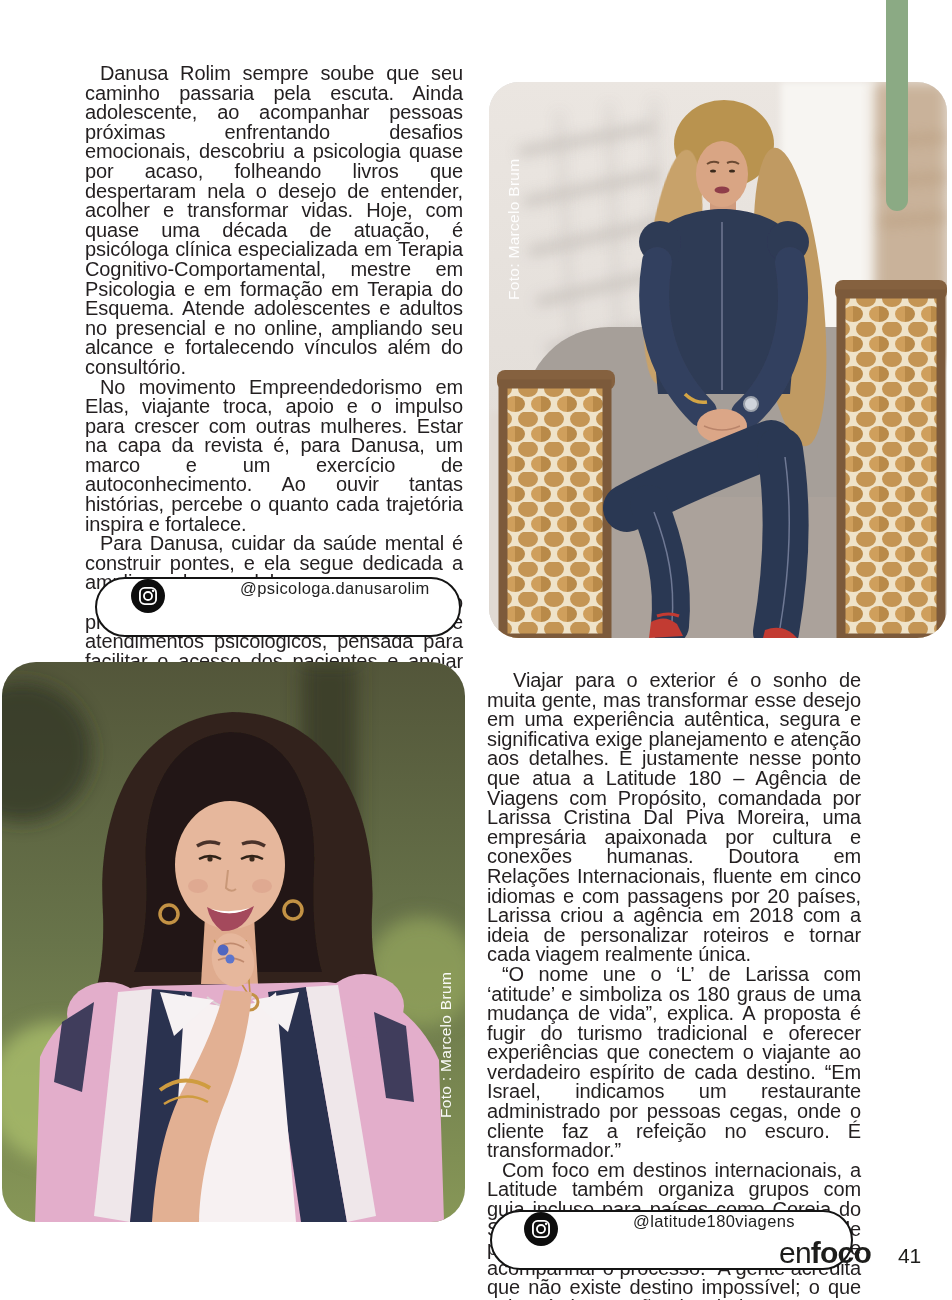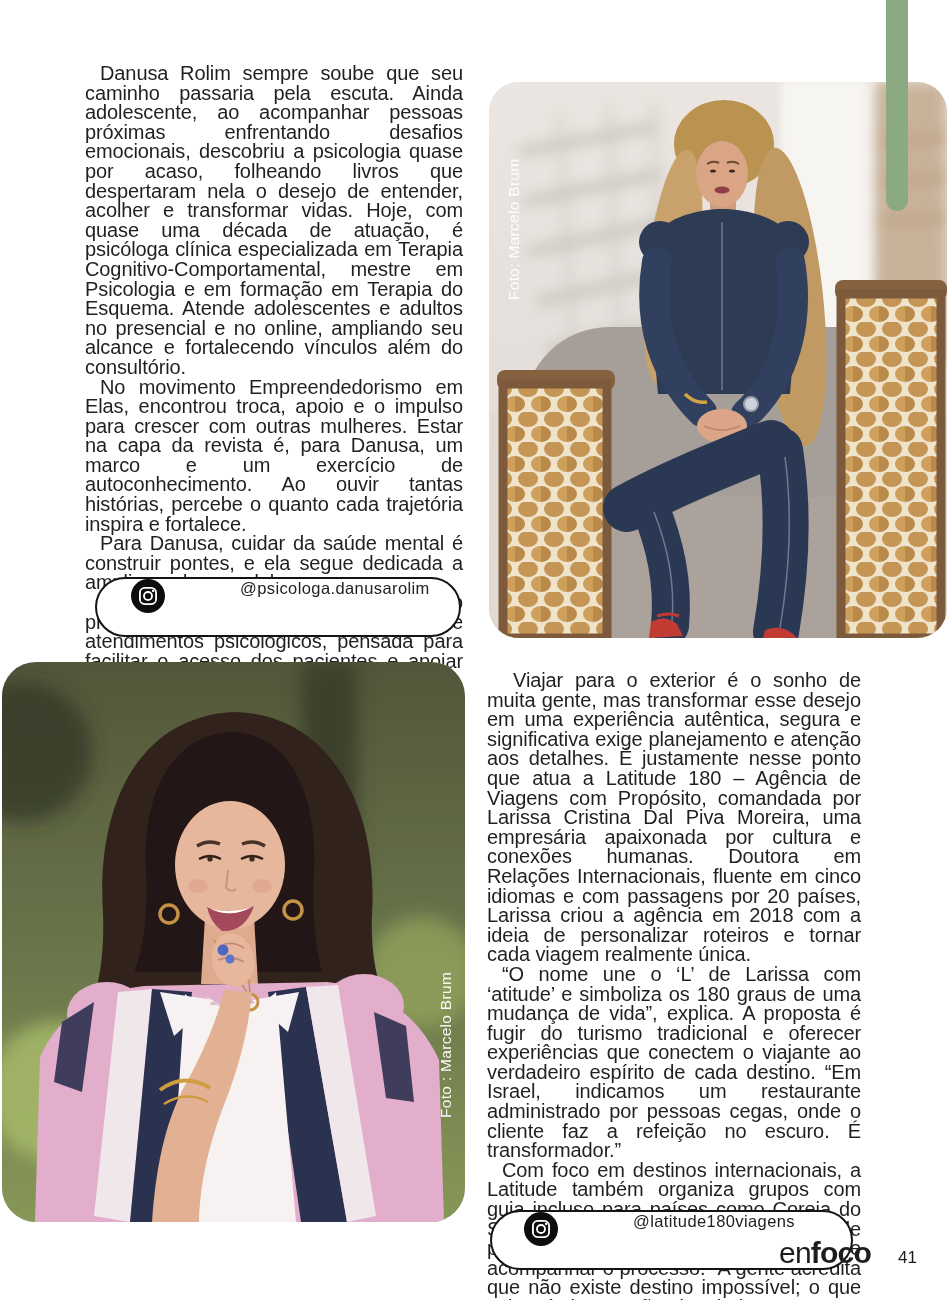--- a/index.html
+++ b/index.html
@@ -80,32 +80,32 @@
   }
 
   
   .footer{
     position:absolute;left:779px;top:1238px;
     display:flex;align-items:flex-end;gap:27px;
   }
   .brand{font-size:30px;letter-spacing:-0.8px;color:#1d1d1b;line-height:1;}
   .brand .b-reg{font-weight:400;}
   .brand .b-bold{font-weight:700;}
-  .page-num{font-size:17px;color:#1d1d1b;}
+  .page-num{font-size:21px;color:#1d1d1b;}
 </style>
 </head>
 <body>
 
 <div class="page">
 
   <div class="accent-bar"></div>
 
   <div class="col col-left">
     <p>Danusa Rolim sempre soube que seu caminho passaria pela escuta. Ainda adolescente, ao acompanhar pessoas próximas enfrentando desafios emocionais, descobriu a psicologia quase por acaso, folheando livros que despertaram nela o desejo de entender, acolher e transformar vidas. Hoje, com quase uma década de atuação, é psicóloga clínica especializada em Terapia Cognitivo-Comportamental, mestre em Psicologia e em formação em Terapia do Esquema. Atende adolescentes e adultos no presencial e no online, ampliando seu alcance e fortalecendo vínculos além do consultório.</p>
-    <p>No movimento Empreendedorismo em Elas, encontrou troca, apoio e o impulso para crescer com outras mulheres. Estar na capa da revista é, para Danusa, um marco e um exercício de autoconhecimento. Ao ouvir tantas histórias, percebe o quanto cada trajetória inspira e fortalece.</p>
+    <p>No movimento Empreendedorismo em Elas, viajante troca, apoio e o impulso para crescer com outras mulheres. Estar na capa da revista é, para Danusa, um marco e um exercício de autoconhecimento. Ao ouvir tantas histórias, percebe o quanto cada trajetória inspira e fortalece.</p>
     <p>Para Danusa, cuidar da saúde mental é construir pontes, e ela segue dedicada a ampliar cada uma delas.</p>
     <p>Agora Danusa começa com um novo projeto: uma plataforma online de atendimentos psicológicos, pensada para facilitar o acesso dos pacientes e apoiar profissionais em início de carreira.</p>
   </div>
 
   <div class="ig-badge badge-1">
     <span class="ig-icon">
       <svg width="22" height="22" viewBox="0 0 24 24">
         <rect x="3.2" y="3.2" width="17.6" height="17.6" rx="5.2" fill="none" stroke="#ffffff" stroke-width="2"></rect>
         <circle cx="12" cy="12" r="4.4" fill="none" stroke="#ffffff" stroke-width="2"></circle>
         <circle cx="17.6" cy="6.4" r="1.4" fill="#ffffff"></circle>

